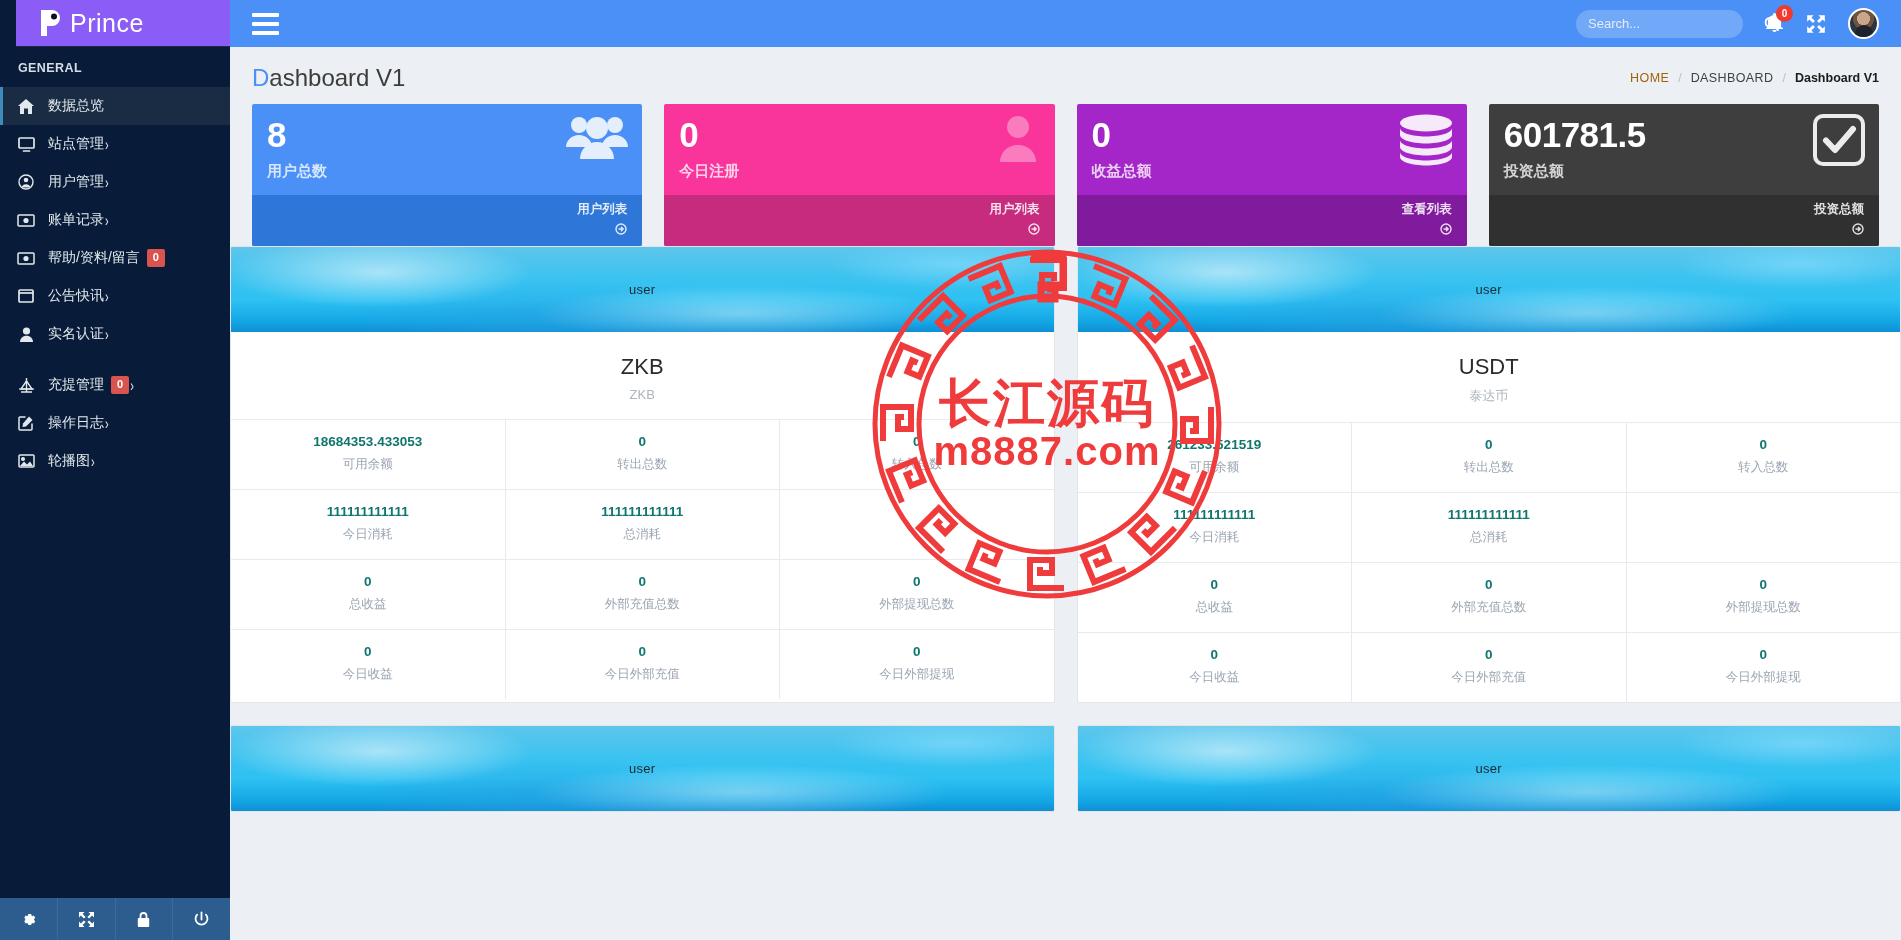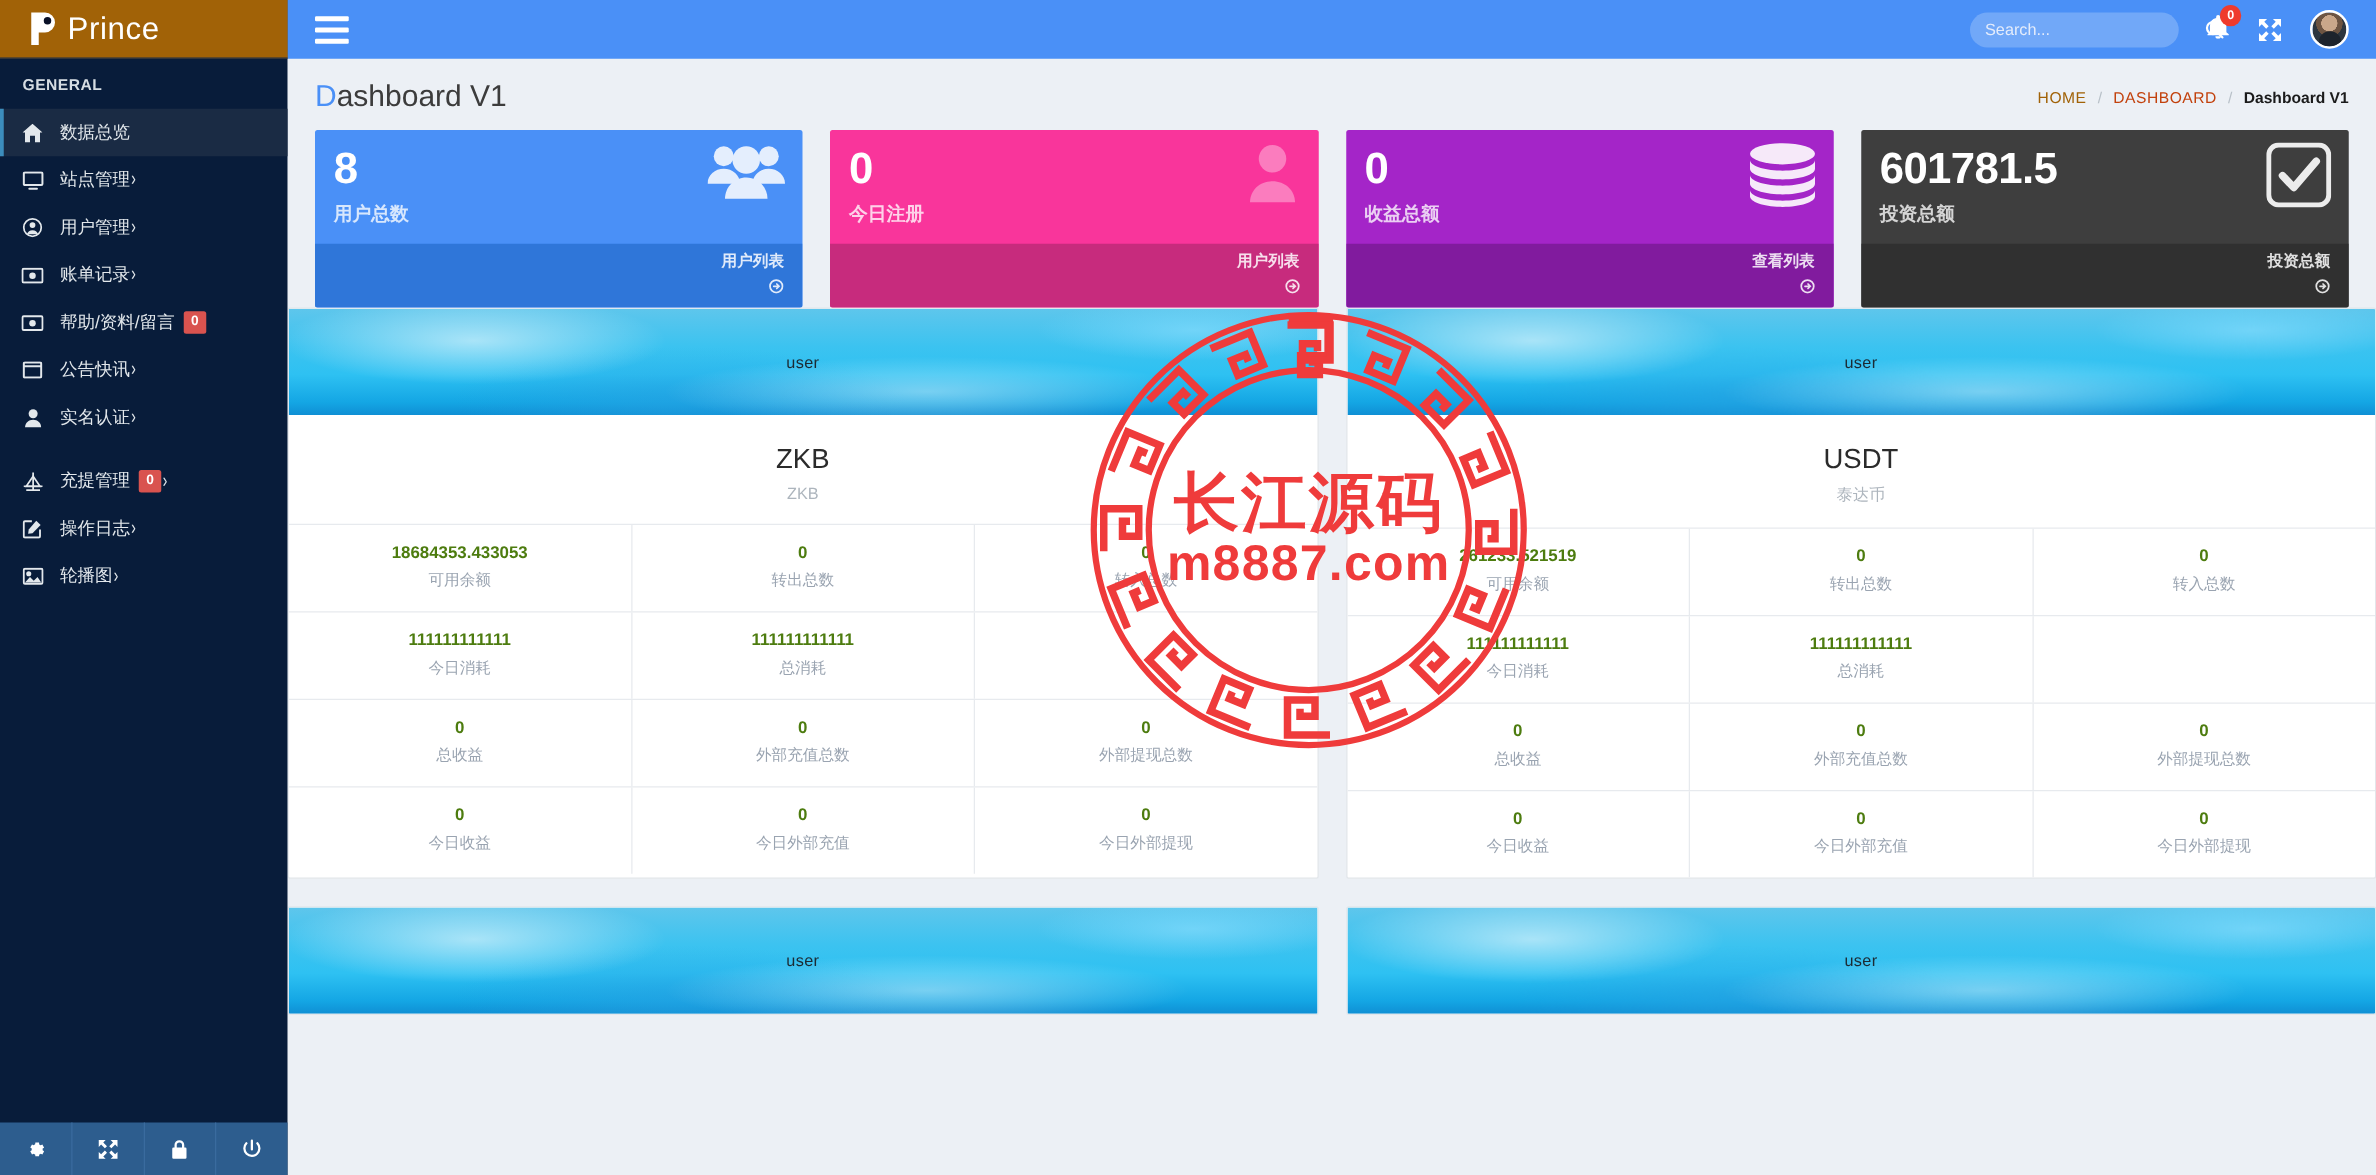--- a/index.html
+++ b/index.html
@@ -10,22 +10,22 @@
     background: #ecf0f5;
   }
   .app { position: relative; width: 1901px; height: 940px; }
 
   
   .sidebar {
     position: absolute; left: 0; top: 0; width: 230px; height: 940px;
     background: #081c3a; color: #b8c7ce; z-index: 20;
   }
   .brand {
-    height: 47px; background: #a16207; display: flex; align-items: center;
-    padding-left: 22px; border-bottom: 1px solid #1b2d4a;
+    height: 47px; background: #8b5cf6; display: flex; align-items: center;
+    padding-left: 22px; border-bottom: 1px solid #1b2d4a; margin-left: 16px;
   }
   .brand-logo {
     width: 26px; height: 30px; position: relative; margin-right: 6px;
   }
   .brand-logo svg { display:block; }
   .brand-text {
     color: #ffffff; font-size: 25px; font-weight: 400; letter-spacing: .5px;
   }
   .sb-section {
     font-size: 12.5px; font-weight: bold; color: #d6dde3;
@@ -119,21 +119,21 @@
     display: flex; align-items: center; padding: 17px 22px 12px 22px;
   }
   .page-title { font-size: 24px; color: #3c3c3c; font-weight: 400; }
   .page-title .first { color: #4a90f7; }
   .breadcrumb {
     margin-left: auto; display: flex; align-items: center;
     font-size: 12.5px; gap: 9px;
   }
   .bc-home { color: #a16207; letter-spacing: .4px; cursor: pointer; }
   .bc-sep { color: #b8c0c8; }
-  .bc-link { color: #c2410c; letter-spacing: .4px; cursor: pointer; }
+  .bc-link { color: #404040; letter-spacing: .4px; cursor: pointer; }
   .bc-cur { color: #1b1b1b; font-weight: bold; }
 
   
   .cards { display: flex; gap: 22px; padding: 0 22px; }
   .card { flex: 1; border-radius: 2px; overflow: hidden; position: relative; }
   .card-body { padding: 13px 15px 6px 15px; position: relative; height: 91px; }
   .card-num {
     font-size: 35px; font-weight: bold; color: #fff; line-height: 1.02;
     letter-spacing: -.5px;
   }
@@ -180,21 +180,21 @@
   }
   .panel-title-wrap { padding: 22px 0 17px 0; text-align: center; }
   .panel-title { font-size: 22px; color: #2b2b2b; font-weight: 400; }
   .panel-sub { font-size: 13px; color: #adb5bd; margin-top: 7px; }
   .grid-row { display: flex; border-top: 1px solid #e7eaee; }
   .grid-cell {
     flex: 1; padding: 14px 6px 16px 6px; text-align: center;
     border-right: 1px solid #e7eaee;
   }
   .grid-cell:last-child { border-right: none; }
-  .cell-val { font-size: 13.5px; font-weight: bold; color: #4d7c0f; }
+  .cell-val { font-size: 13.5px; font-weight: bold; color: #0f766e; }
   .cell-lab { font-size: 12.5px; color: #9aa4b1; margin-top: 7px; }
   .grid-cell.empty { }
 
   
   .watermark {
     position: absolute; left: 636px; top: 196px;
     width: 362px; height: 362px; pointer-events: none; z-index: 9;
   }
   .wm-text {
     position: absolute; left: 0; top: 0; width: 100%; height: 100%;

